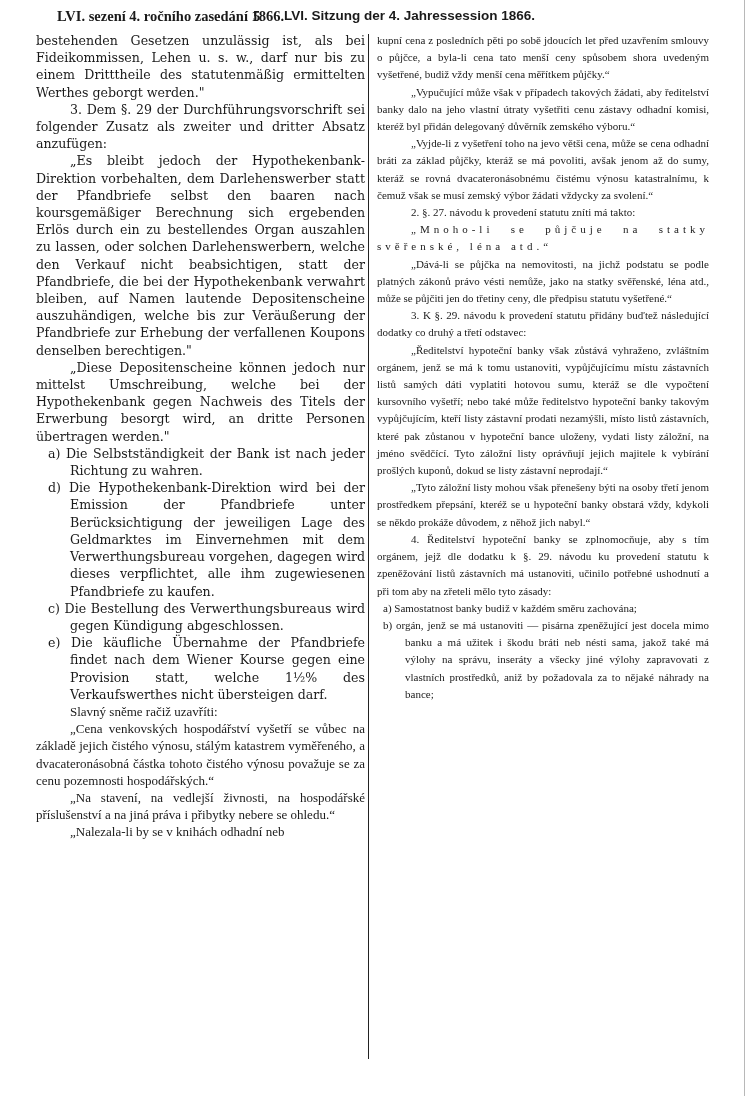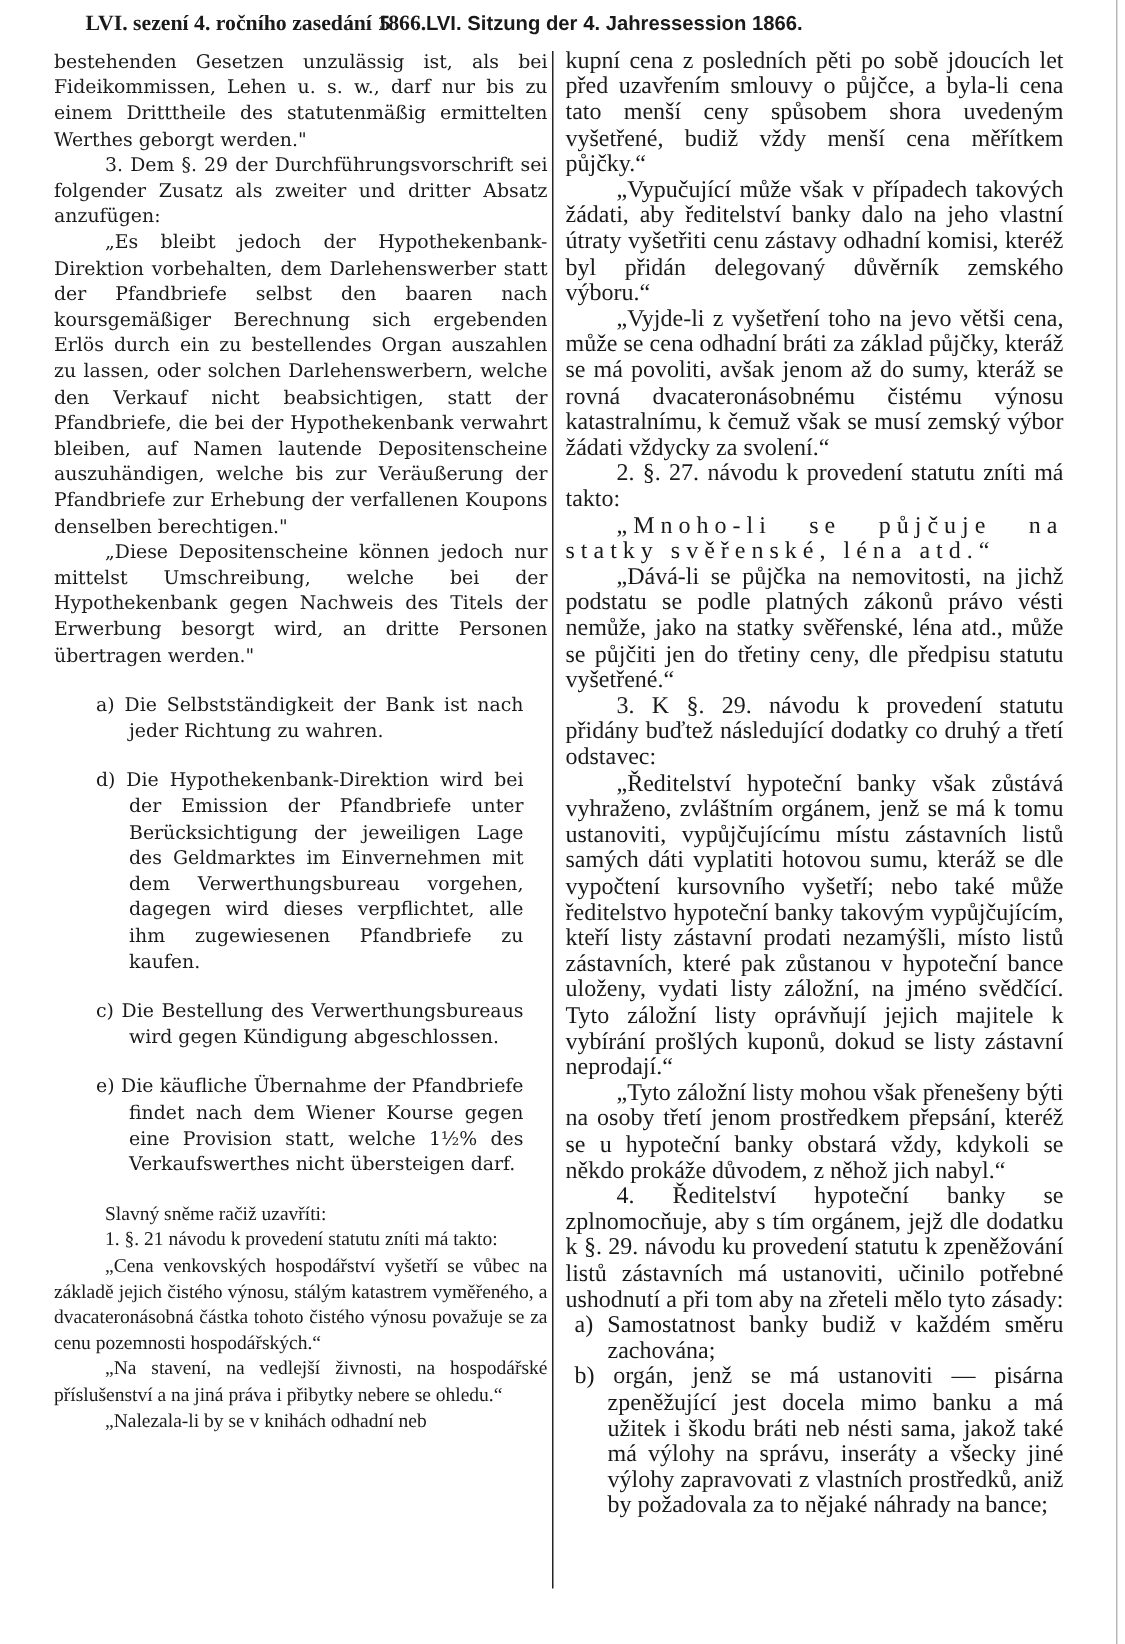--- a/index.html
+++ b/index.html
@@ -3,27 +3,27 @@
 <meta charset="utf-8">
 <style>
   html, body { margin:0; padding:0; }
   body { width:750px; height:1096px; background:#ffffff; position:relative; overflow:hidden; font-family:"Liberation Serif", "DejaVu Serif", serif; color:#1a1a1a; }
   .page-edge { position:absolute; top:0; right:5px; width:1px; height:1096px; background:#b8b8b8; }
   .header { position:absolute; top:8px; left:0; width:648px; height:20px; font-size:14.5px; font-weight:bold; }
   .header span { position:absolute; top:0; white-space:nowrap; }
   .h-left { left:57px; }
   .h-num { left:253px; }
   .h-right { left:284px; font-family:Liberation Sans, sans-serif; font-size:13.5px; }
-  .col { position:absolute; top:32px; font-size:16px; line-height:17.2px; text-align:justify; }
+  .col { position:absolute; top:32px; font-size:11px; line-height:17.2px; text-align:justify; }
   .col-left { left:36px; width:329px; font-family:"DejaVu Serif", serif; font-size:12.6px; }
   .col-right { left:377px; width:332px; }
   .divider { position:absolute; left:368px; top:34px; width:1px; height:1025px; background:#222; }
   .p { margin:0; }
   .ind { text-indent:34px; }
-  .item { padding-left:34px; text-indent:-22px; margin:16px; }
+  .item { padding-left:34px; text-indent:-22px; margin:0; }
   .item-r { padding-left:28px; text-indent:-22px; margin:0; }
   .sp { letter-spacing:4px; }
 </style>
 </head>
 <body>
 
 <div class="page-edge"></div>
 
 <div class="header">
   <span class="h-left">LVI. sezení 4. ročního zasedání 1866.</span>
@@ -37,21 +37,20 @@
   <p class="p">bestehenden Gesetzen unzulässig ist, als bei Fideikommissen, Lehen u. s. w., darf nur bis zu einem Dritttheile des statutenmäßig ermittelten Werthes geborgt werden."</p>
   <p class="p ind">3. Dem §. 29 der Durchführungsvorschrift sei folgender Zusatz als zweiter und dritter Absatz anzufügen:</p>
   <p class="p ind">„Es bleibt jedoch der Hypothekenbank-Direktion vorbehalten, dem Darlehenswerber statt der Pfandbriefe selbst den baaren nach koursgemäßiger Berechnung sich ergebenden Erlös durch ein zu bestellendes Organ auszahlen zu lassen, oder solchen Darlehenswerbern, welche den Verkauf nicht beabsichtigen, statt der Pfandbriefe, die bei der Hypothekenbank verwahrt bleiben, auf Namen lautende Depositenscheine auszuhändigen, welche bis zur Veräußerung der Pfandbriefe zur Erhebung der verfallenen Koupons denselben berechtigen."</p>
   <p class="p ind">„Diese Depositenscheine können jedoch nur mittelst Umschreibung, welche bei der Hypothekenbank gegen Nachweis des Titels der Erwerbung besorgt wird, an dritte Personen übertragen werden."</p>
   <p class="item">a) Die Selbstständigkeit der Bank ist nach jeder Richtung zu wahren.</p>
   <p class="item">d) Die Hypothekenbank-Direktion wird bei der Emission der Pfandbriefe unter Berücksichtigung der jeweiligen Lage des Geldmarktes im Einvernehmen mit dem Verwerthungsbureau vorgehen, dagegen wird dieses verpflichtet, alle ihm zugewiesenen Pfandbriefe zu kaufen.</p>
   <p class="item">c) Die Bestellung des Verwerthungsbureaus wird gegen Kündigung abgeschlossen.</p>
   <p class="item">e) Die käufliche Übernahme der Pfandbriefe findet nach dem Wiener Kourse gegen eine Provision statt, welche 1½% des Verkaufswerthes nicht übersteigen darf.</p>
   <div style="font-family:'Liberation Serif', serif; font-size:13px;">
     <p class="p ind">Slavný sněme račiž uzavříti:</p>
-    <p class="p ind">1. §. 21 návodu k provedení statutu zníti má takto:</p>
     <p class="p ind">„Cena venkovských hospodářství vyšetří se vůbec na základě jejich čistého výnosu, stálým katastrem vyměřeného, a dvacateronásobná částka tohoto čistého výnosu považuje se za cenu pozemnosti hospodářských.“</p>
     <p class="p ind">„Na stavení, na vedlejší živnosti, na hospodářské příslušenství a na jiná práva i přibytky nebere se ohledu.“</p>
     <p class="p ind">„Nalezala-li by se v knihách odhadní neb</p>
   </div>
 </div>
 
 <div class="col col-right">
   <p class="p">kupní cena z posledních pěti po sobě jdoucích let před uzavřením smlouvy o půjčce, a byla-li cena tato menší ceny spůsobem shora uvedeným vyšetřené, budiž vždy menší cena měřítkem půjčky.“</p>
   <p class="p ind">„Vypučující může však v případech takových žádati, aby ředitelství banky dalo na jeho vlastní útraty vyšetřiti cenu zástavy odhadní komisi, kteréž byl přidán delegovaný důvěrník zemského výboru.“</p>
   <p class="p ind">„Vyjde-li z vyšetření toho na jevo větši cena, může se cena odhadní bráti za základ půjčky, kteráž se má povoliti, avšak jenom až do sumy, kteráž se rovná dvacateronásobnému čistému výnosu katastralnímu, k čemuž však se musí zemský výbor žádati vždycky za svolení.“</p>

